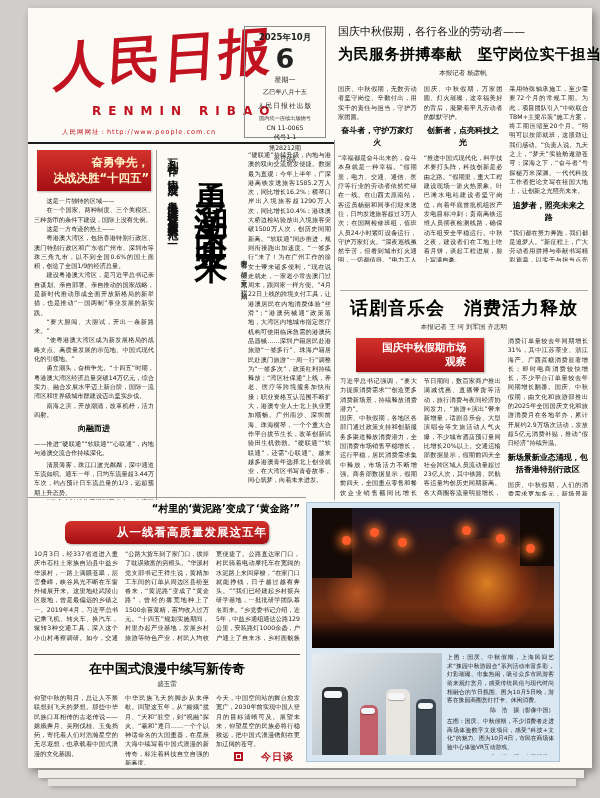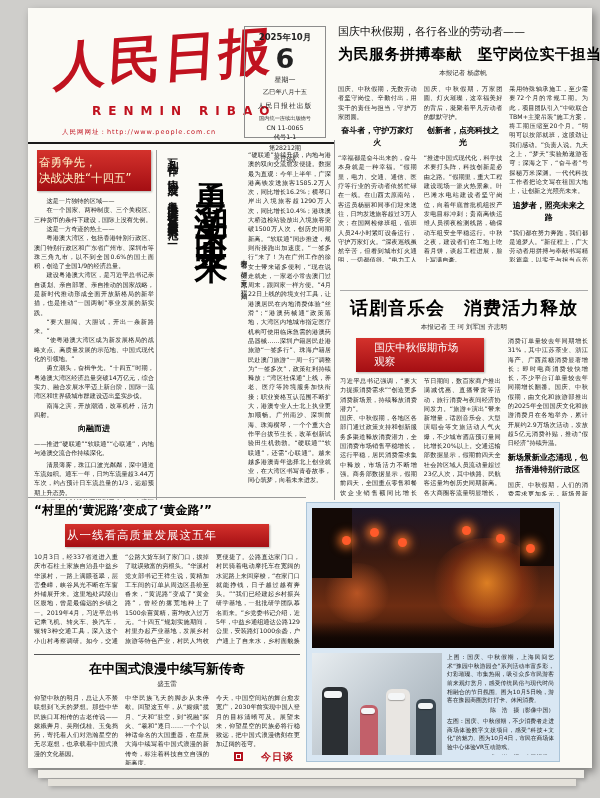--- a/index.html
+++ b/index.html
@@ -37,22 +37,22 @@
   
   .lead { left:310px; top:16px; width:250px; }
   .lead .kicker { font-size:11px; font-weight:normal; color:#111; }
   .lead .headline { font-size:15px; font-weight:900; color:#000; margin-top:6px; letter-spacing:.5px; white-space:nowrap; }
   .lead .byline { font-size:6.5px; text-align:center; margin-top:5px; color:#333; }
   .lead .cols { display:flex; gap:7px; margin-top:6px; height:178px; overflow:hidden; }
   .lead .col { flex:1; overflow:hidden; }
 
   
   .leftart { left:6px; top:142px; width:120px; height:350px; overflow:hidden; }
-  .flagbox { background:linear-gradient(180deg,#d4322c,#a40e13); color:#fff6c9; font-weight:normal;
-             text-align:left; padding:5px 2px; box-shadow:1px 1px 2px rgba(0,0,0,.3); }
+  .flagbox { background:linear-gradient(180deg,#d4322c,#a40e13); color:#fff6c9; font-weight:bold;
+             text-align:right; padding:5px 2px; box-shadow:1px 1px 2px rgba(0,0,0,.3); }
   .leftart .flagbox { width:114px; margin:0 auto 5px; font-size:11.5px; line-height:1.35; }
   .dashlead { font-size:6.2px; line-height:1.5; color:#1d1d1d; margin:2px 0; }
 
   
   .center { left:131px; top:142px; width:172px; height:350px; display:flex; overflow:hidden; }
   .c-sub  { width:20px; font-size:11px; font-weight:bold; letter-spacing:2px; color:#111; height:346px; }
   .c-head { width:54px; font-size:33px; font-weight:900; letter-spacing:11px; color:#000; padding-top:8px; }
   .c-byl  { width:15px; font-size:6.5px; color:#222; padding-top:104px; letter-spacing:1px; }
   .c-body { flex:1; overflow:hidden; }
   .vdiv1 { left:128px; top:142px; height:350px; width:1px; background:#9a9a9a; }
@@ -85,23 +85,23 @@
   .prow { display:flex; gap:5px; margin-top:5px; height:102px; }
   .photo2 { position:relative; width:130px; height:102px; overflow:hidden;
             background:linear-gradient(135deg,#e8edf0 0%,#c4cdd4 45%,#9fabb4 100%); }
   .fig { position:absolute; border-radius:6px 6px 0 0; }
   .vrband { position:absolute; background:#f4f6f7; border-radius:3px; box-shadow:0 1px 1px rgba(0,0,0,.3); }
   .caption { flex:1; font-size:5.8px; line-height:1.5; color:#1d1d1d; text-align:justify; overflow:hidden; }
   .credit { text-align:right; margin:1px 0 2px; }
 
   
   .village { left:6px; top:494px; width:266px; }
-  .village .headline { font-size:12px; font-weight:900; text-align:left; color:#000; white-space:nowrap; }
+  .village .headline { font-size:10px; font-weight:900; text-align:right; color:#000; white-space:nowrap; }
   .village .byline { font-size:6.5px; text-align:center; margin-top:3px; color:#333; }
-  .village .flagbox { width:204px; margin:5px auto 5px; font-size:11.5px; color:#fff; padding:4px 2px; letter-spacing:1px; }
+  .village .flagbox { width:204px; margin:5px auto 5px; font-size:11.5px; color:#fff; padding:4px 2px; letter-spacing:1px;border-radius:6px; }
   .village .vcols { display:flex; gap:7px; height:94px; overflow:hidden; }
   .village .vcols .col { flex:1; overflow:hidden; }
   .hdiv-essay { left:6px; top:646px; width:266px; height:1px; background:#555; }
 
   
   .essay { left:6px; top:652px; width:266px; height:104px; }
   .essay .headline { font-size:13px; font-weight:900; text-align:center; color:#000; }
   .essay .author { font-size:6.5px; text-align:center; margin-top:2px; color:#333; }
   .essay .ecols { display:flex; gap:7px; margin-top:4px; height:72px; overflow:hidden; }
   .essay .ecols .col { flex:1; overflow:hidden; position:relative; }

